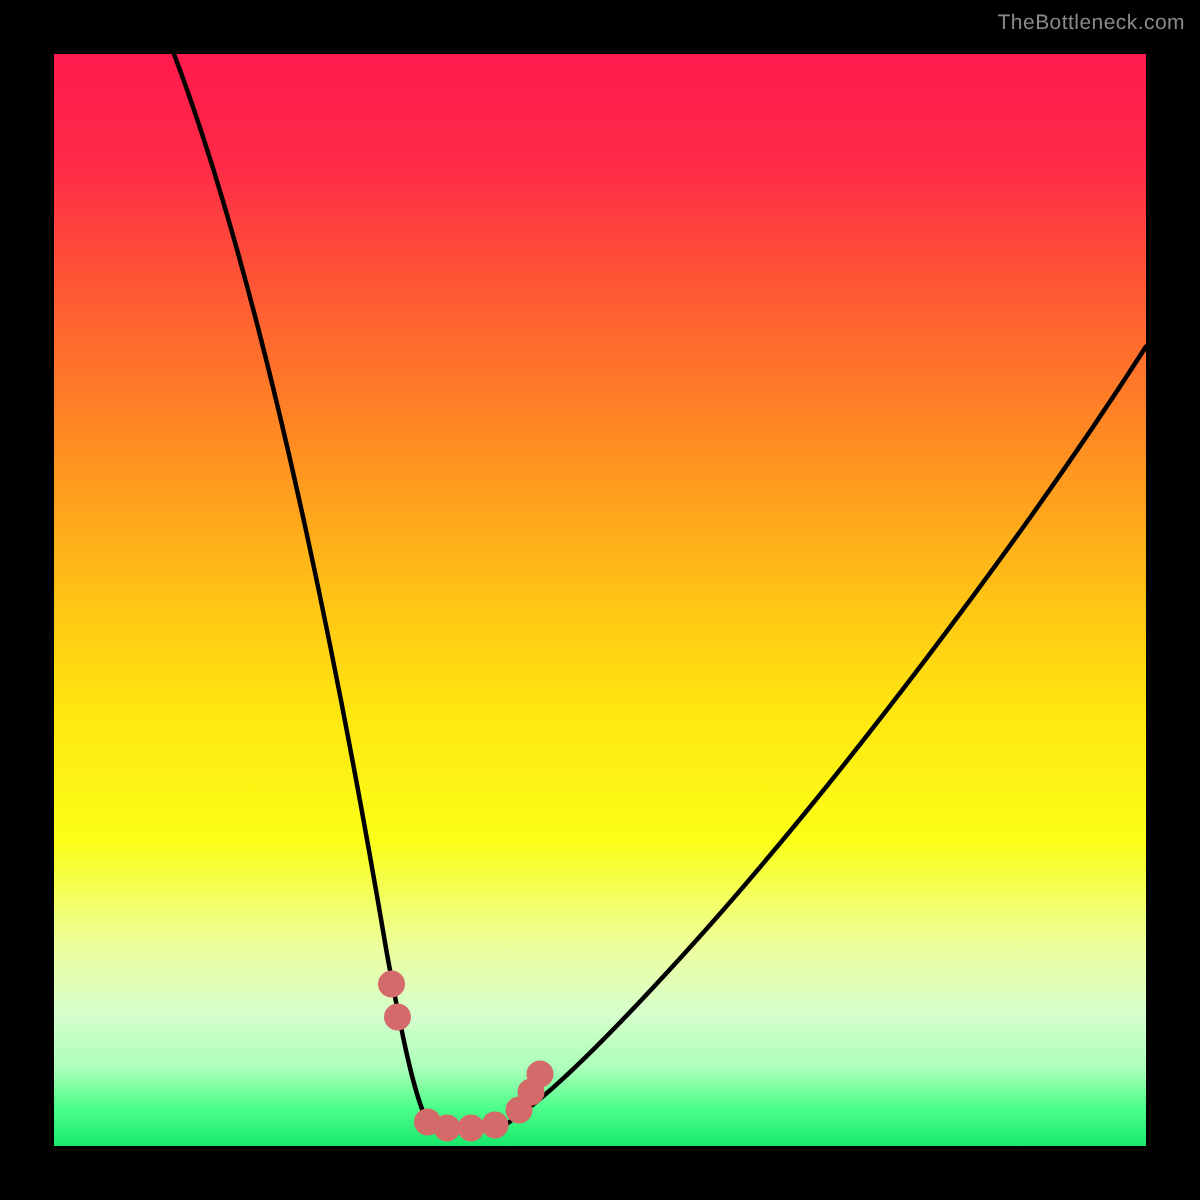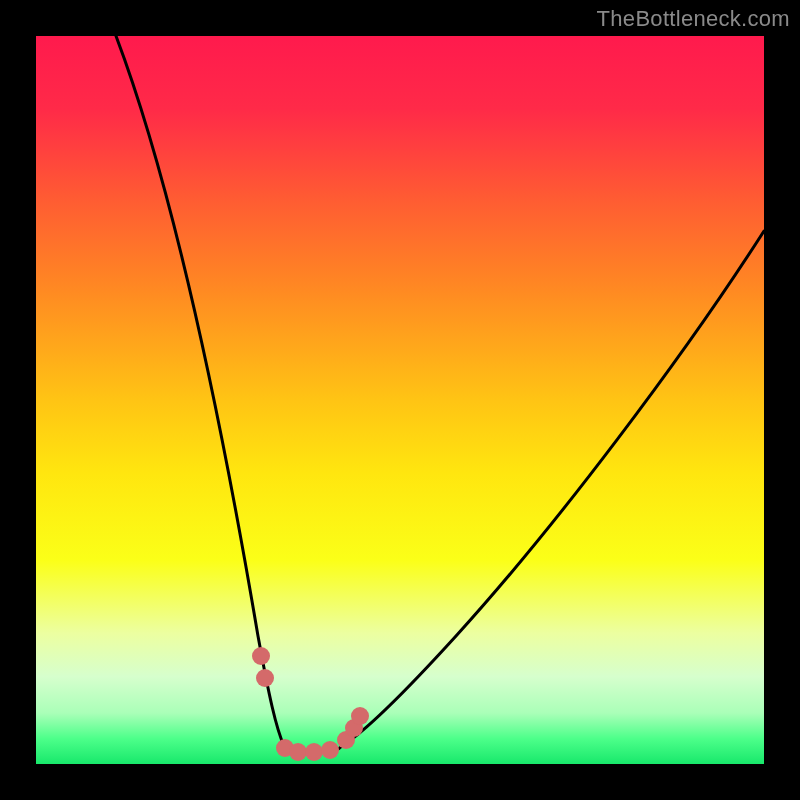--- a/index.html
+++ b/index.html
@@ -30,21 +30,21 @@
   .curve-layer {
     position: absolute;
     inset: 0;
     pointer-events: none;
   }
   .watermark {
     position: absolute;
     top: 6px;
     right: 10px;
     color: #8a8a8a;
-    font-size: 22px;
+    font-size: 14px;
     font-weight: 500;
     letter-spacing: 0.3px;
   }
 </style>
 </head>
 <body>
 
 <div class="frame">
 
   <div class="plot-area">

